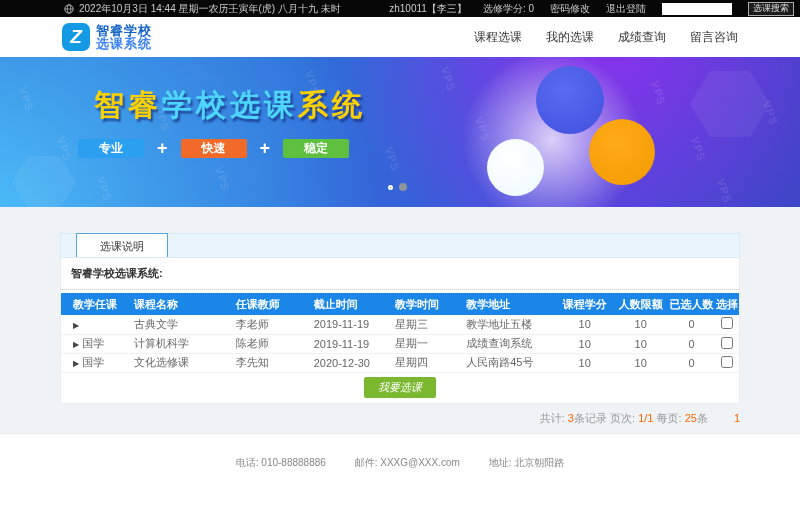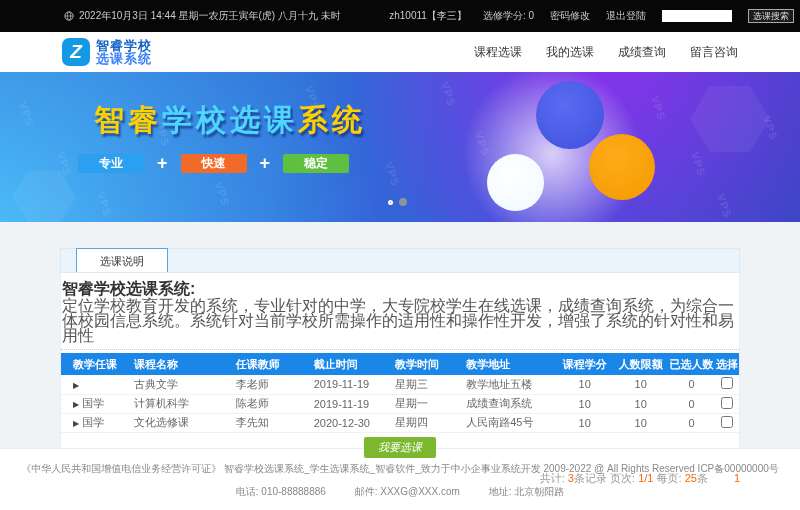--- a/index.html
+++ b/index.html
@@ -1,20 +1,20 @@
 <!DOCTYPE html>
 <html><head>
 <meta charset="utf-8">
 <style>
   * { margin:0; padding:0; box-sizing:border-box; }
   html,body { width:800px; height:510px; overflow:hidden; }
   body { font-family:"Liberation Sans","DejaVu Sans",sans-serif; background:#fff; position:relative; }
 
   
-  .topbar { height:32px; background:#070707; color:#ccc; font-size:10px;
+  .topbar { height:17px; background:#070707; color:#ccc; font-size:10px;
     display:flex; align-items:center; padding:0 6px; }
   .topbar-left { margin-left:58px; display:flex; align-items:center; gap:5px; }
   .globe { width:10px; height:10px; display:inline-block; }
   .topbar-right { margin-left:auto; display:flex; align-items:center; gap:16px; }
   .toplink { color:#ccc; text-decoration:none; cursor:pointer; }
   .search-input { width:70px; height:12px; border:none; background:#fff; font-size:9px; padding:0 2px; }
   .search-btn { background:#1c1c1c; color:#ddd; border:1px solid #aaa; font-size:9px;
     height:14px; line-height:11px; padding:0 4px; cursor:pointer; }
 
   
@@ -61,21 +61,21 @@
   .dot-idle { background:#8d949c; }
 
   
   .main { height:226px; background:#eff3f6; }
   .content { width:680px; margin:0 auto; }
   .gap-top { height:26px; }
   .tabbar { height:25px; background:#e9f4fc; border:1px solid #d9eaf5; display:flex; }
   .tab-active { margin-left:15px; background:#fff; border:1px solid #54a6dc; border-bottom:none;
     margin-top:-1px; padding:0 23px; font-size:11px; color:#333; line-height:25px; cursor:pointer; }
   .panel { background:#fff; border:1px solid #e8eef3; border-top:none; }
-  .notice { padding:8px 1px 6px; border-bottom:1px dotted #ccc; font-size:16px; color:#555; line-height:15px; }
+  .notice { padding:8px 10px 6px; border-bottom:1px dotted #ccc; font-size:11px; color:#555; line-height:15px; }
   .notice-title { font-weight:bold; color:#333; margin-bottom:2px; }
   table { width:100%; border-collapse:collapse; font-size:11px; color:#666; margin-top:3px; }
   thead th { background:#1a87e8; color:#fff; height:22px; font-weight:bold; font-size:11px; text-align:left; padding-left:12px; }
   thead th.num, tbody td.num { text-align:center; padding-left:0; }
   tbody td { height:19px; border-bottom:1px solid #f1f1f1; padding-left:12px; }
   .expand-icon { color:#444; font-size:8px; margin-right:3px; cursor:pointer; }
   .cb { width:12px; height:12px; cursor:pointer; }
   .submit-row { text-align:center; padding:4px 0 5px; }
   .submit-btn { background:#7cb82f; color:#fff; border:none; font-size:11px; padding:3px 14px;
     border-radius:2px; cursor:pointer;font-style:italic; }
@@ -170,21 +170,20 @@
 
 <div class="main">
   <div class="content">
     <div class="gap-top"></div>
     <div class="tabbar">
       <div class="tab-active">选课说明</div>
     </div>
     <div class="panel">
       <div class="notice">
         <div class="notice-title">智睿学校选课系统:</div>
-        <div>定位学校教育开发的系统，专业针对的中学，大专院校学生在线选课，成绩查询系统，为综合一体校园信息系统。系统针对当前学校所需操作的适用性和操作性开发，增强了系统的针对性和易用性</div>
       </div>
 
       <table>
         <colgroup>
           <col style="width:9%">
             <col style="width:15%">
             <col style="width:11.5%">
             <col style="width:12%">
           <col style="width:10.5%">
             <col style="width:15%">
@@ -252,19 +251,18 @@
       </div>
     </div>
 
     <div class="stats">
       <span>共计: </span><span class="v">3</span><span>条记录 </span><span>页次: </span><span class="v">1/1</span><span> 每页: </span><span class="v">25</span><span>条</span><span class="pgnum">1</span>
     </div>
   </div>
 </div>
 
 <div class="footer">
-  <div>《中华人民共和国增值电信业务经营许可证》  智睿学校选课系统_学生选课系统_智睿软件_致力于中小企事业系统开发 2009-2022 @ All Rights Reserved   ICP备00000000号</div>
   <div class="footer-line2">
     <span>电话: 010-88888886</span>
     <span>邮件: XXXG@XXX.com</span>
     <span>地址: 北京朝阳路</span>
   </div>
 </div>
 
 </body></html>

